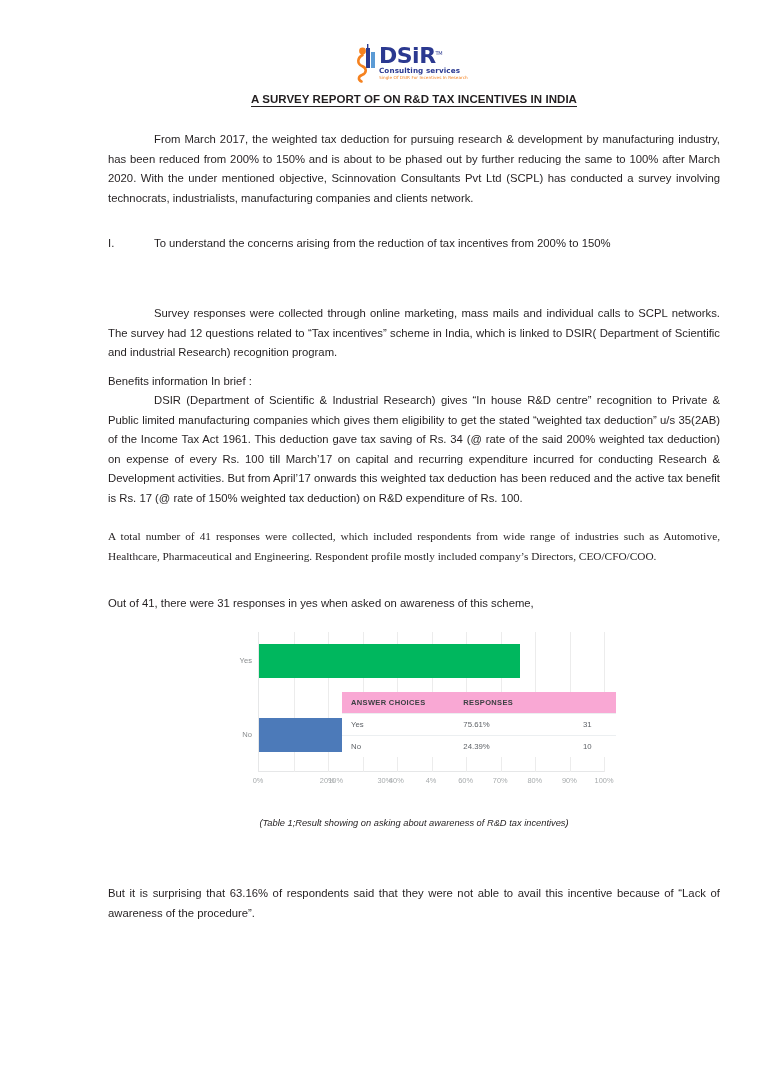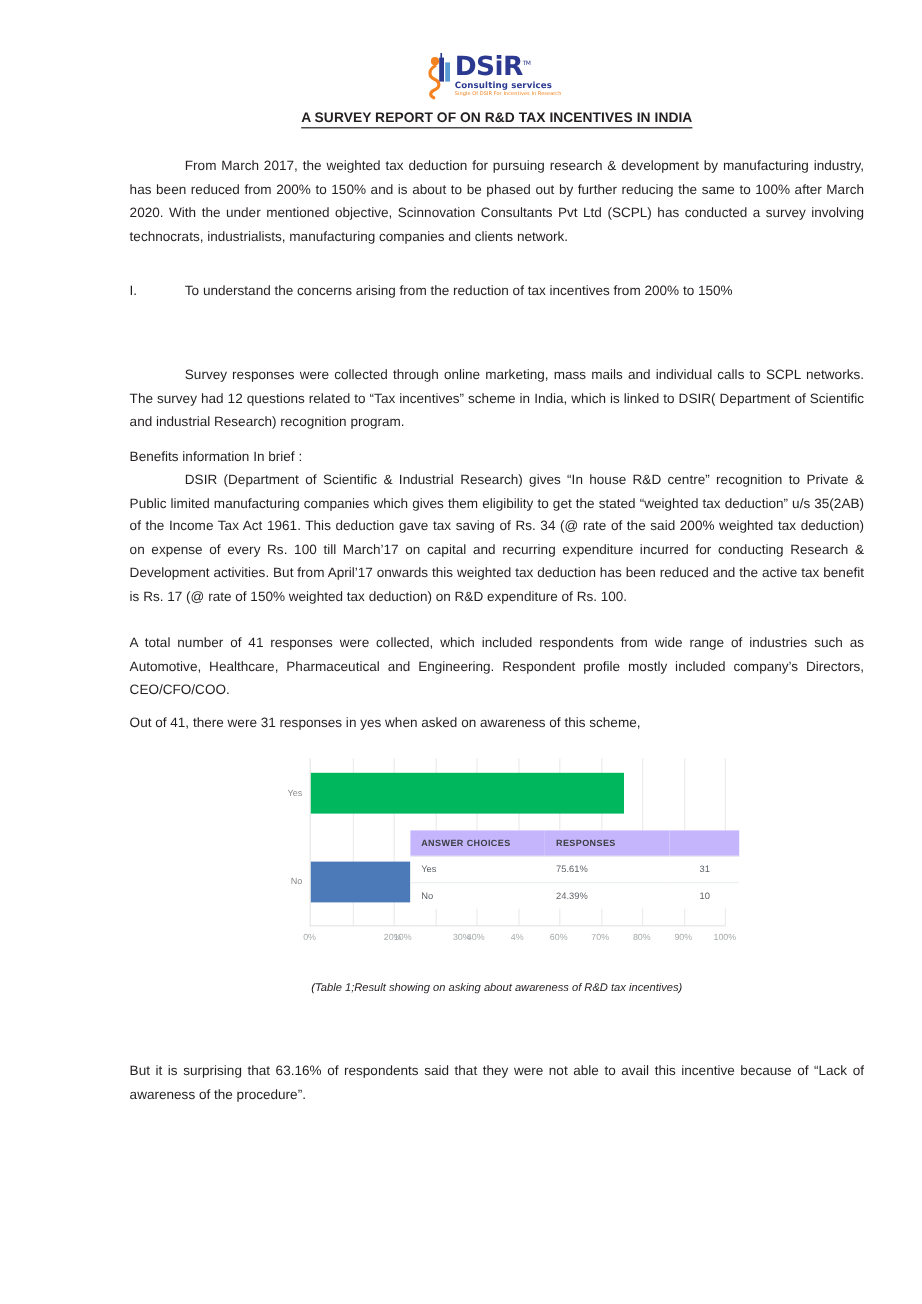--- a/index.html
+++ b/index.html
@@ -210,21 +210,21 @@
   .resp-table {
     position: absolute;
     left: 130px;
     top: 68px;
     width: 274px;
     border-collapse: collapse;
     font-size: 7.6px;
     background: #ffffff;
   }
   .resp-table th {
-    background: #c4b5fd;
+    background: #f9a8d4;
     color: #3c4043;
     font-size: 7.5px;
     font-weight: bold;
     letter-spacing: 0.35px;
     text-align: left;
     padding: 6px 9px 6px 9px;
   }
   .resp-table td {
     padding: 6px 9px 6px 9px;
     color: #5f6368;
@@ -288,21 +288,21 @@
         <div class="list-txt">To understand the concerns arising from the reduction of tax incentives from 200% to 150%</div>
       </div>
     </div>
 
     <div class="body-block para-indent" style="top:304px;">Survey responses were collected through online marketing, mass mails and individual calls to SCPL networks. The survey had 12 questions related to “Tax incentives” scheme in India, which is linked to DSIR( Department of Scientific and industrial Research) recognition program.</div>
 
     <div class="body-block nojust" style="top:372px;">Benefits information In brief :</div>
 
     <div class="body-block para-indent" style="top:391px;">DSIR (Department of Scientific &amp; Industrial Research) gives “In house R&amp;D centre” recognition to Private &amp; Public limited manufacturing companies which gives them eligibility to get the stated “weighted tax deduction” u/s 35(2AB) of the Income Tax Act 1961. This deduction gave tax saving of Rs. 34 (@ rate of the said 200% weighted tax deduction) on expense of every Rs. 100 till March’17 on capital and recurring expenditure incurred for conducting Research &amp; Development activities. But from April’17 onwards this weighted tax deduction has been reduced and the active tax benefit is Rs. 17 (@ rate of 150% weighted tax deduction) on R&amp;D expenditure of Rs. 100.</div>
 
-    <div class="body-block" style="top:527px;">A total number of 41 responses were collected, which included respondents from wide range of industries such as Automotive, Healthcare, Pharmaceutical and Engineering. Respondent  profile mostly included company’s Directors, CEO/CFO/COO.</div>
+    <div class="body-block" style="top:527px;font-family:Liberation Serif, serif;">A total number of 41 responses were collected, which included respondents from wide range of industries such as Automotive, Healthcare, Pharmaceutical and Engineering. Respondent  profile mostly included company’s Directors, CEO/CFO/COO.</div>
 
     <div class="body-block nojust" style="top:594px;">Out of 41, there were 31 responses in yes when asked on awareness of this scheme,</div>
 
     <div class="figure">
       <div class="chart">
 
         <div class="axis-line"></div>
 
         <div class="plot">
           <div class="gridlines">

